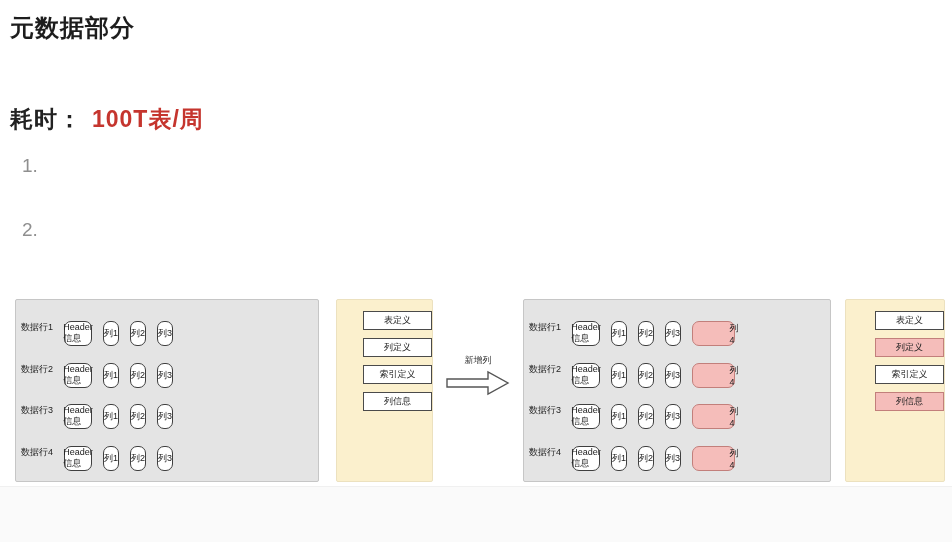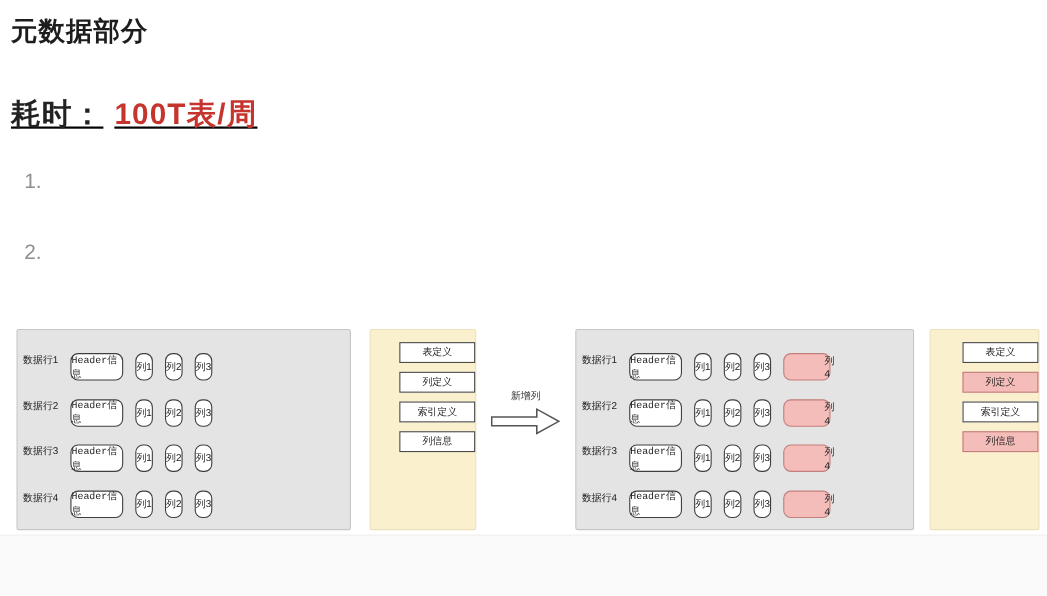--- a/index.html
+++ b/index.html
@@ -13,22 +13,22 @@
   }
   .bottom-strip {
     position: absolute; left: 0; top: 486px; width: 952px; height: 56px;
     background: #fafafa; border-top: 1px solid #f0f0f0;
   }
   .page-title {
     position: absolute; left: 10px; top: 12px;
     font-size: 24px; font-weight: 700; color: #1d1d1d; letter-spacing: 1px;
   }
   .time-line {
-    position: absolute; left: 10px; top: 86px;
-    font-size: 27px; letter-spacing: 1px; text-decoration: underline;
+    position: absolute; left: 10px; top: 104px;
+    font-size: 23px; letter-spacing: 1px;
   }
   .time-label { color: #222; font-weight: 600; }
   .time-value { font-weight: 700; margin-left: 10px; }
   .list-row {
     position: absolute; left: 22px; display: flex; align-items: baseline;
   }
   .list-row.item-1 { top: 155px; }
   .list-row.item-2 { top: 219px; }
   .list-num {
     width: 30px; margin-right: 16px; color: #8f8f8f; font-size: 19px;
@@ -52,21 +52,21 @@
   }
   .row-label {
     width: 37px; font-size: 9px; color: #222; flex: none;
   }
   .cell-box {
     flex: none; width: 16px; height: 25px; margin-left: 11px;
     background: #fff; border: 1.3px solid var(--box-border); border-radius: 7px;
     display: flex; align-items: center; justify-content: center;
     font-size: 9px; color: #222;
   }
-  .cell-box.wide { width: 48px; margin-left: 6px; font-family: Liberation Mono, monospace; }
+  .cell-box.wide { width: 28px; margin-left: 6px; }
   .cell-box.added {
     background: var(--highlight-bg); border-color: var(--highlight-border); padding-left: 41px;
   }
   .meta-panel {
     background: var(--panel-yellow); border: 1px solid var(--panel-yellow-border);
     border-radius: 2px;
     display: flex; flex-direction: column; align-items: flex-end;
     padding-top: 11px; gap: 8px;
   }
   .meta-panel.before { left: 336px; width: 97px; }

